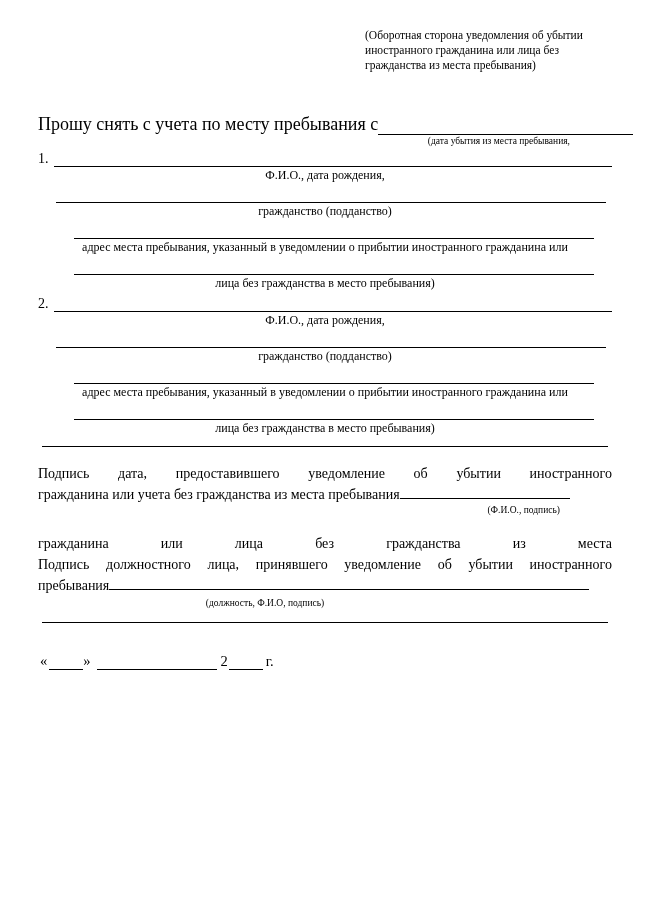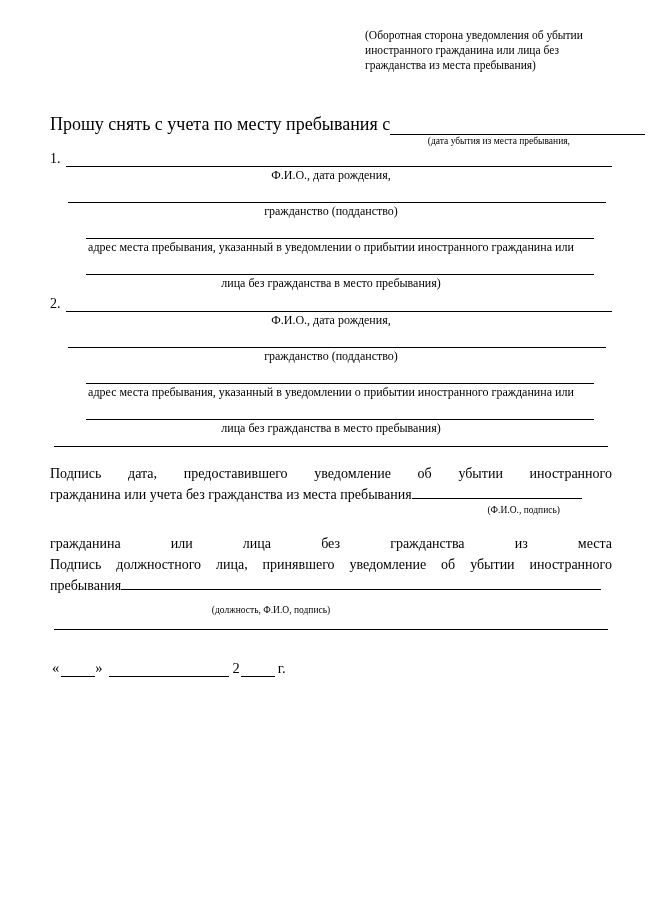--- a/index.html
+++ b/index.html
@@ -13,21 +13,21 @@
     font-family: "Liberation Serif", serif;
     color: #000000;
     position: relative;
     overflow: hidden;
   }
   .page {
     position: relative;
     width: 650px;
     height: 900px;
     box-sizing: border-box;
-    padding: 28px 38px 0 50px;
+    padding: 28px 38px 0 38px;
   }
 
   
   .header-note {
     width: 225px;
     margin-left: auto;
     margin-right: 22px;
     font-size: 11.5px;
     line-height: 1.32;
     text-align: left;
@@ -115,21 +115,21 @@
   }
   .cap-right-200 {
     font-size: 9.5px;
     text-align: right;
     padding-right: 52px;
     margin-top: -2px;
   }
   .cap-center-shift {
     font-size: 9.5px;
     text-align: center;
-    margin-top: 7px;
+    margin-top: 0px;
     padding-right: 120px;
   }
 
   
   .date-row {
     margin-top: 30px;
     font-size: 14.5px;
     display: flex;
     align-items: flex-end;
     padding-left: 2px;

